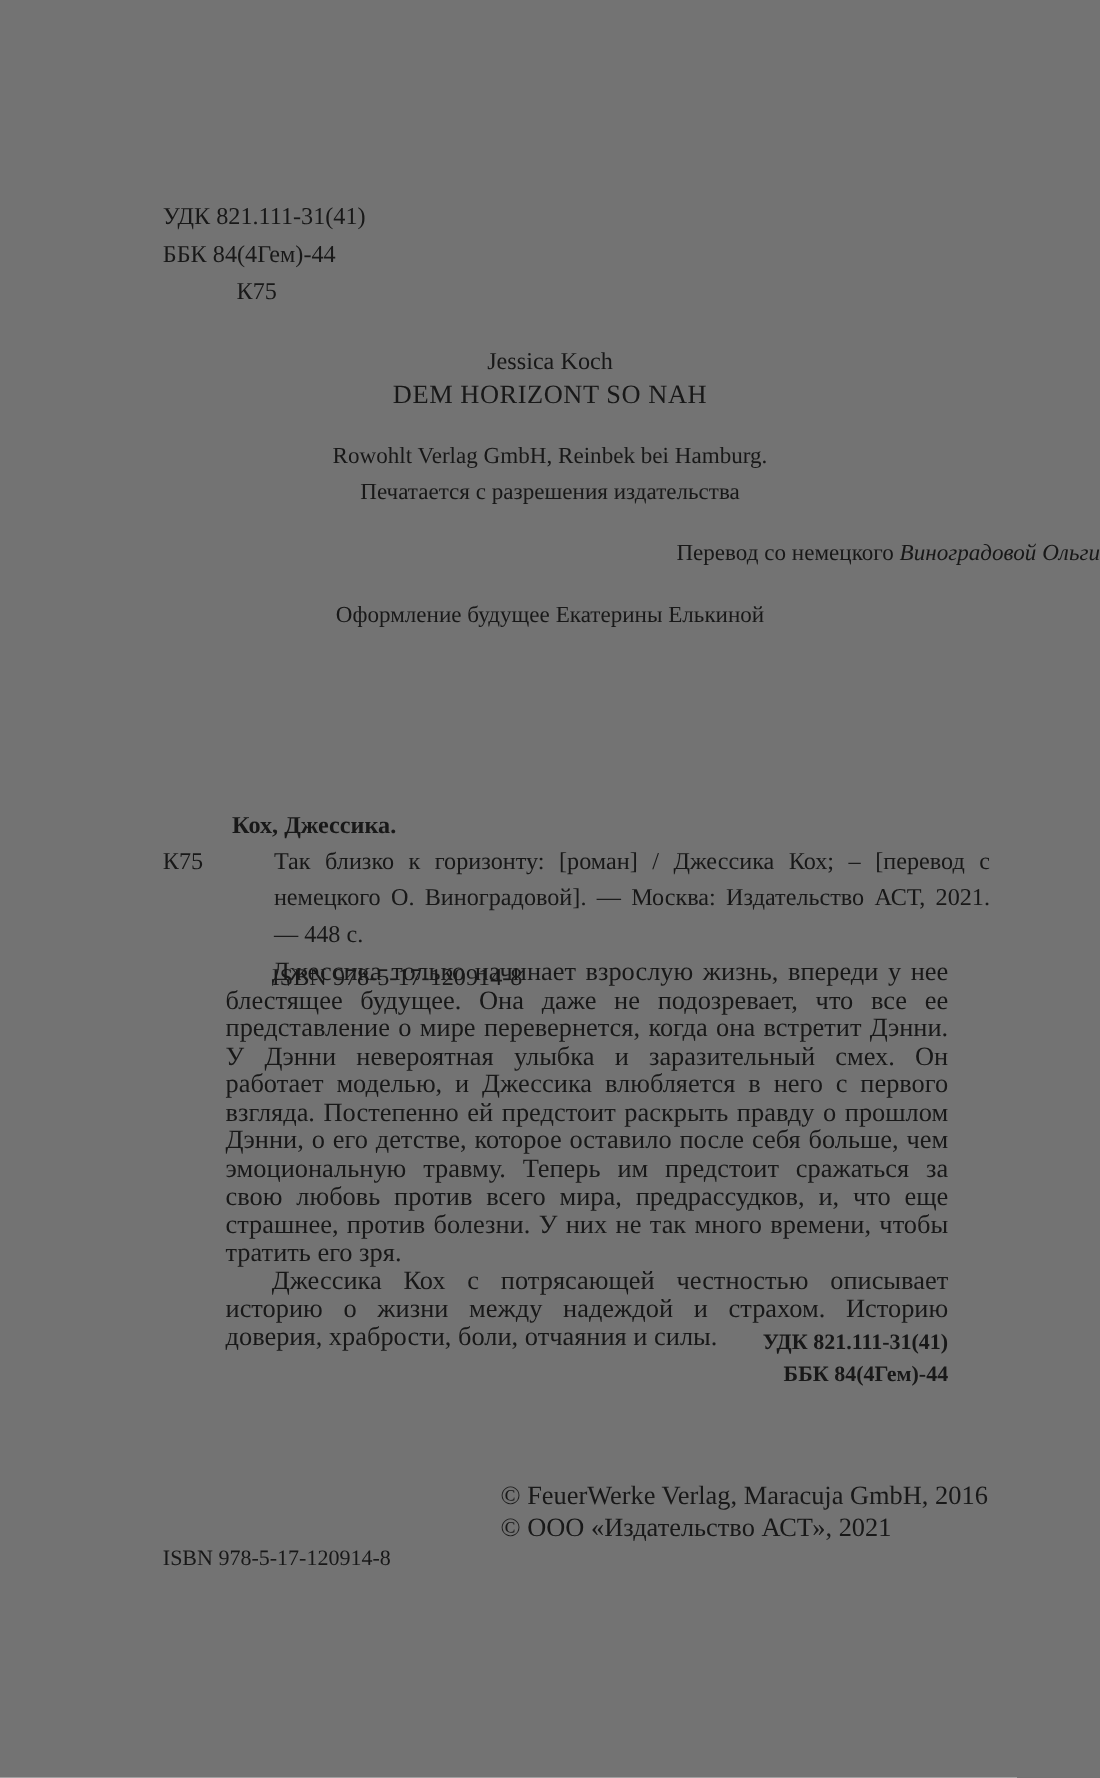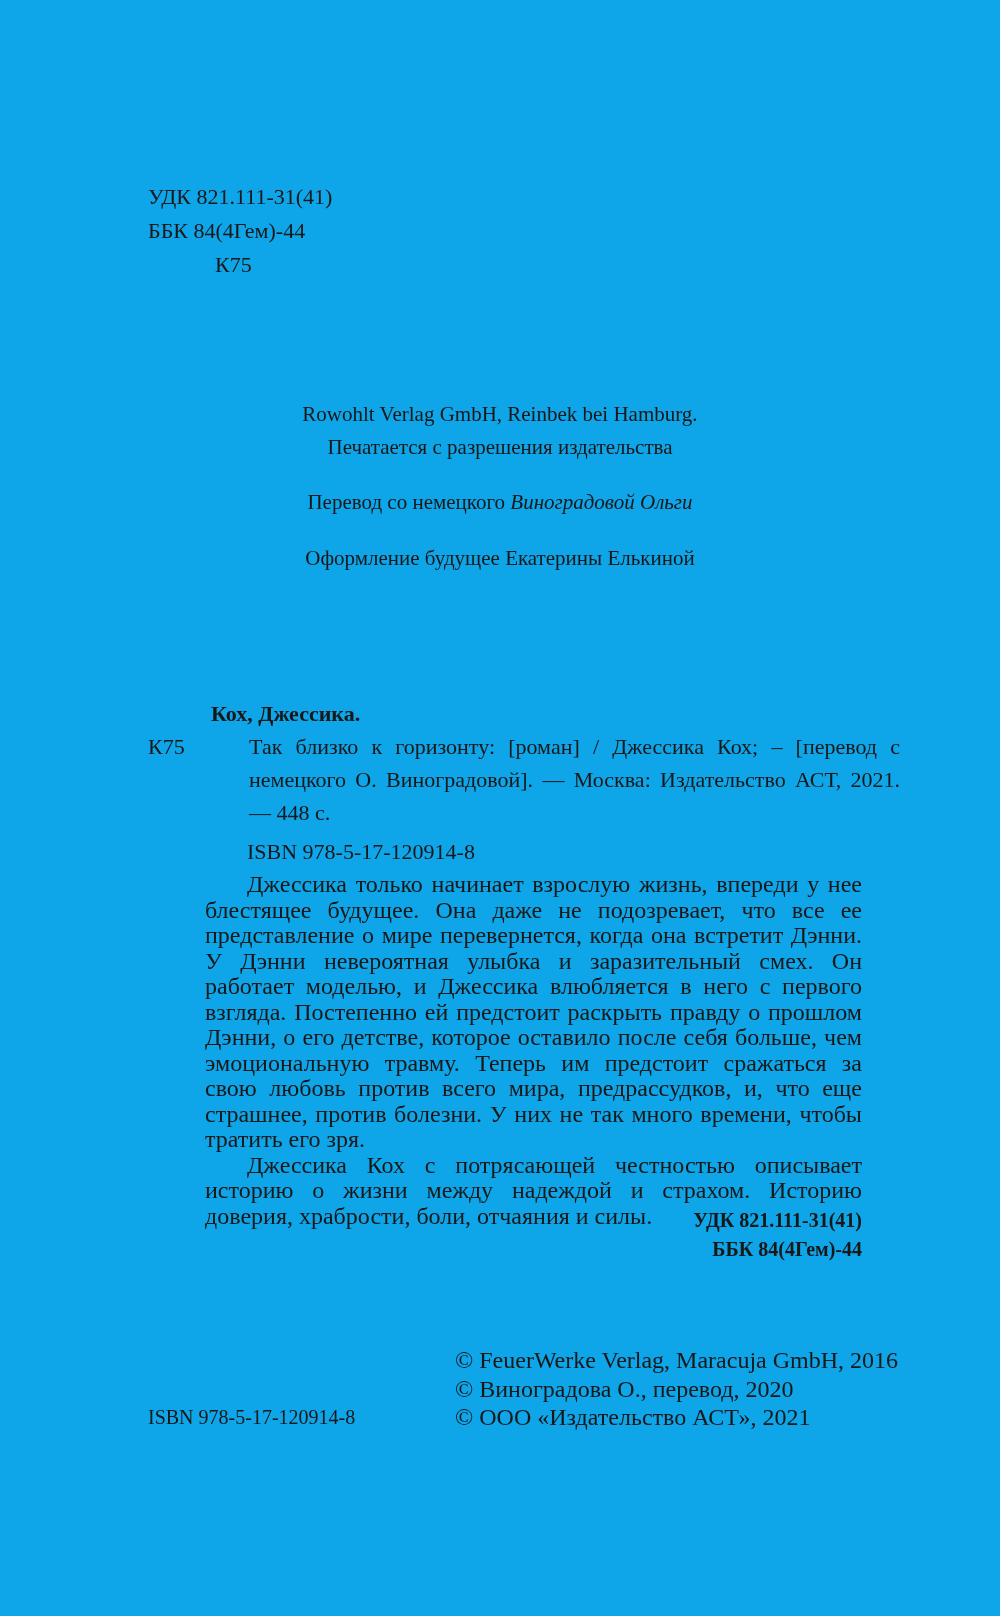--- a/index.html
+++ b/index.html
@@ -8,21 +8,21 @@
     width: 1000px;
     height: 1616px;
     position: relative;
     font-family: "Liberation Serif", "DejaVu Serif", serif;
     color: #181818;
     overflow: hidden;
   }
   .page {
     position: absolute;
     inset: 0;
-    background: #0ea5e9;
+    background: #737373;
   }
   .centered { text-align: center; width: 100%; }
   .italic { font-style: italic; }
 
   
   .top-codes {
     position: absolute;
     left: 148px;
     top: 180px;
     font-size: 22px;
@@ -49,20 +49,21 @@
     line-height: 33px;
   }
 
   
   .translation {
     position: absolute;
     top: 487px;
     left: 0;
     font-size: 21px;
     line-height: 30px;
+    text-align: right;
   }
 
   
   .cover-line {
     position: absolute;
     top: 543px;
     left: 0;
     font-size: 21px;
     line-height: 30px;
   }
@@ -72,20 +73,21 @@
     position: absolute;
     left: 148px;
     top: 697px;
     width: 714px;
     font-size: 22px;
     line-height: 33px;
   }
   .catalog-author {
     margin-left: 63px;
     font-weight: bold;
+    margin-top: 36px;
   }
   .catalog-row { position: relative; }
   .catalog-code {
     position: absolute;
     left: 0;
     top: 0;
   }
   .catalog-entry {
     margin-left: 101px;
     width: 651px;
@@ -140,20 +142,24 @@
 <body>
 
 <div class="page">
 
   <div class="top-codes">
     <div>УДК 821.111-31(41)</div>
     <div>ББК 84(4Гем)-44</div>
     <div class="k75">К75</div>
   </div>
 
+  <div class="orig-block centered">
+    <div class="orig-author">Jessica Koch</div>
+    <div class="orig-title">DEM HORIZONT SO NAH</div>
+  </div>
 
   <div class="permission centered">
     <div>Rowohlt Verlag GmbH, Reinbek bei Hamburg.</div>
     <div>Печатается с разрешения издательства</div>
   </div>
 
   <div class="translation centered"><span>Перевод со немецкого </span><span class="italic">Виноградовой Ольги</span></div>
 
   <div class="cover-line centered">Оформление будущее Екатерины Елькиной</div>
 
@@ -171,19 +177,18 @@
     <p>Джессика Кох с потрясающей честностью описывает историю о жизни между надеждой и страхом. Историю доверия, храбрости, боли, отчаяния и силы.</p>
   </div>
 
   <div class="right-codes">
     <div>УДК 821.111-31(41)</div>
     <div>ББК 84(4Гем)-44</div>
   </div>
 
   <div class="copyright-list">
     <div>© FeuerWerke Verlag, Maracuja GmbH, 2016</div>
-    <div>© Виноградова О., перевод, 2020</div>
     <div>© ООО «Издательство АСТ», 2021</div>
   </div>
 
   <div class="bottom-isbn">ISBN 978-5-17-120914-8</div>
 
 </div>
 
 </body></html>

